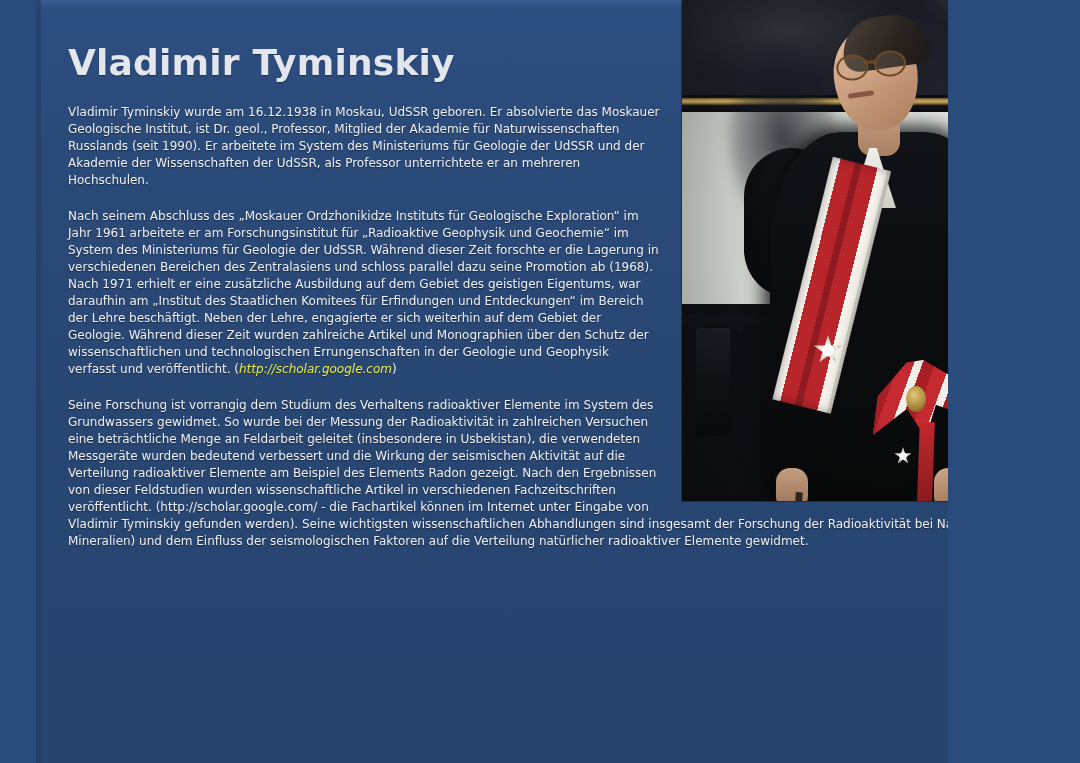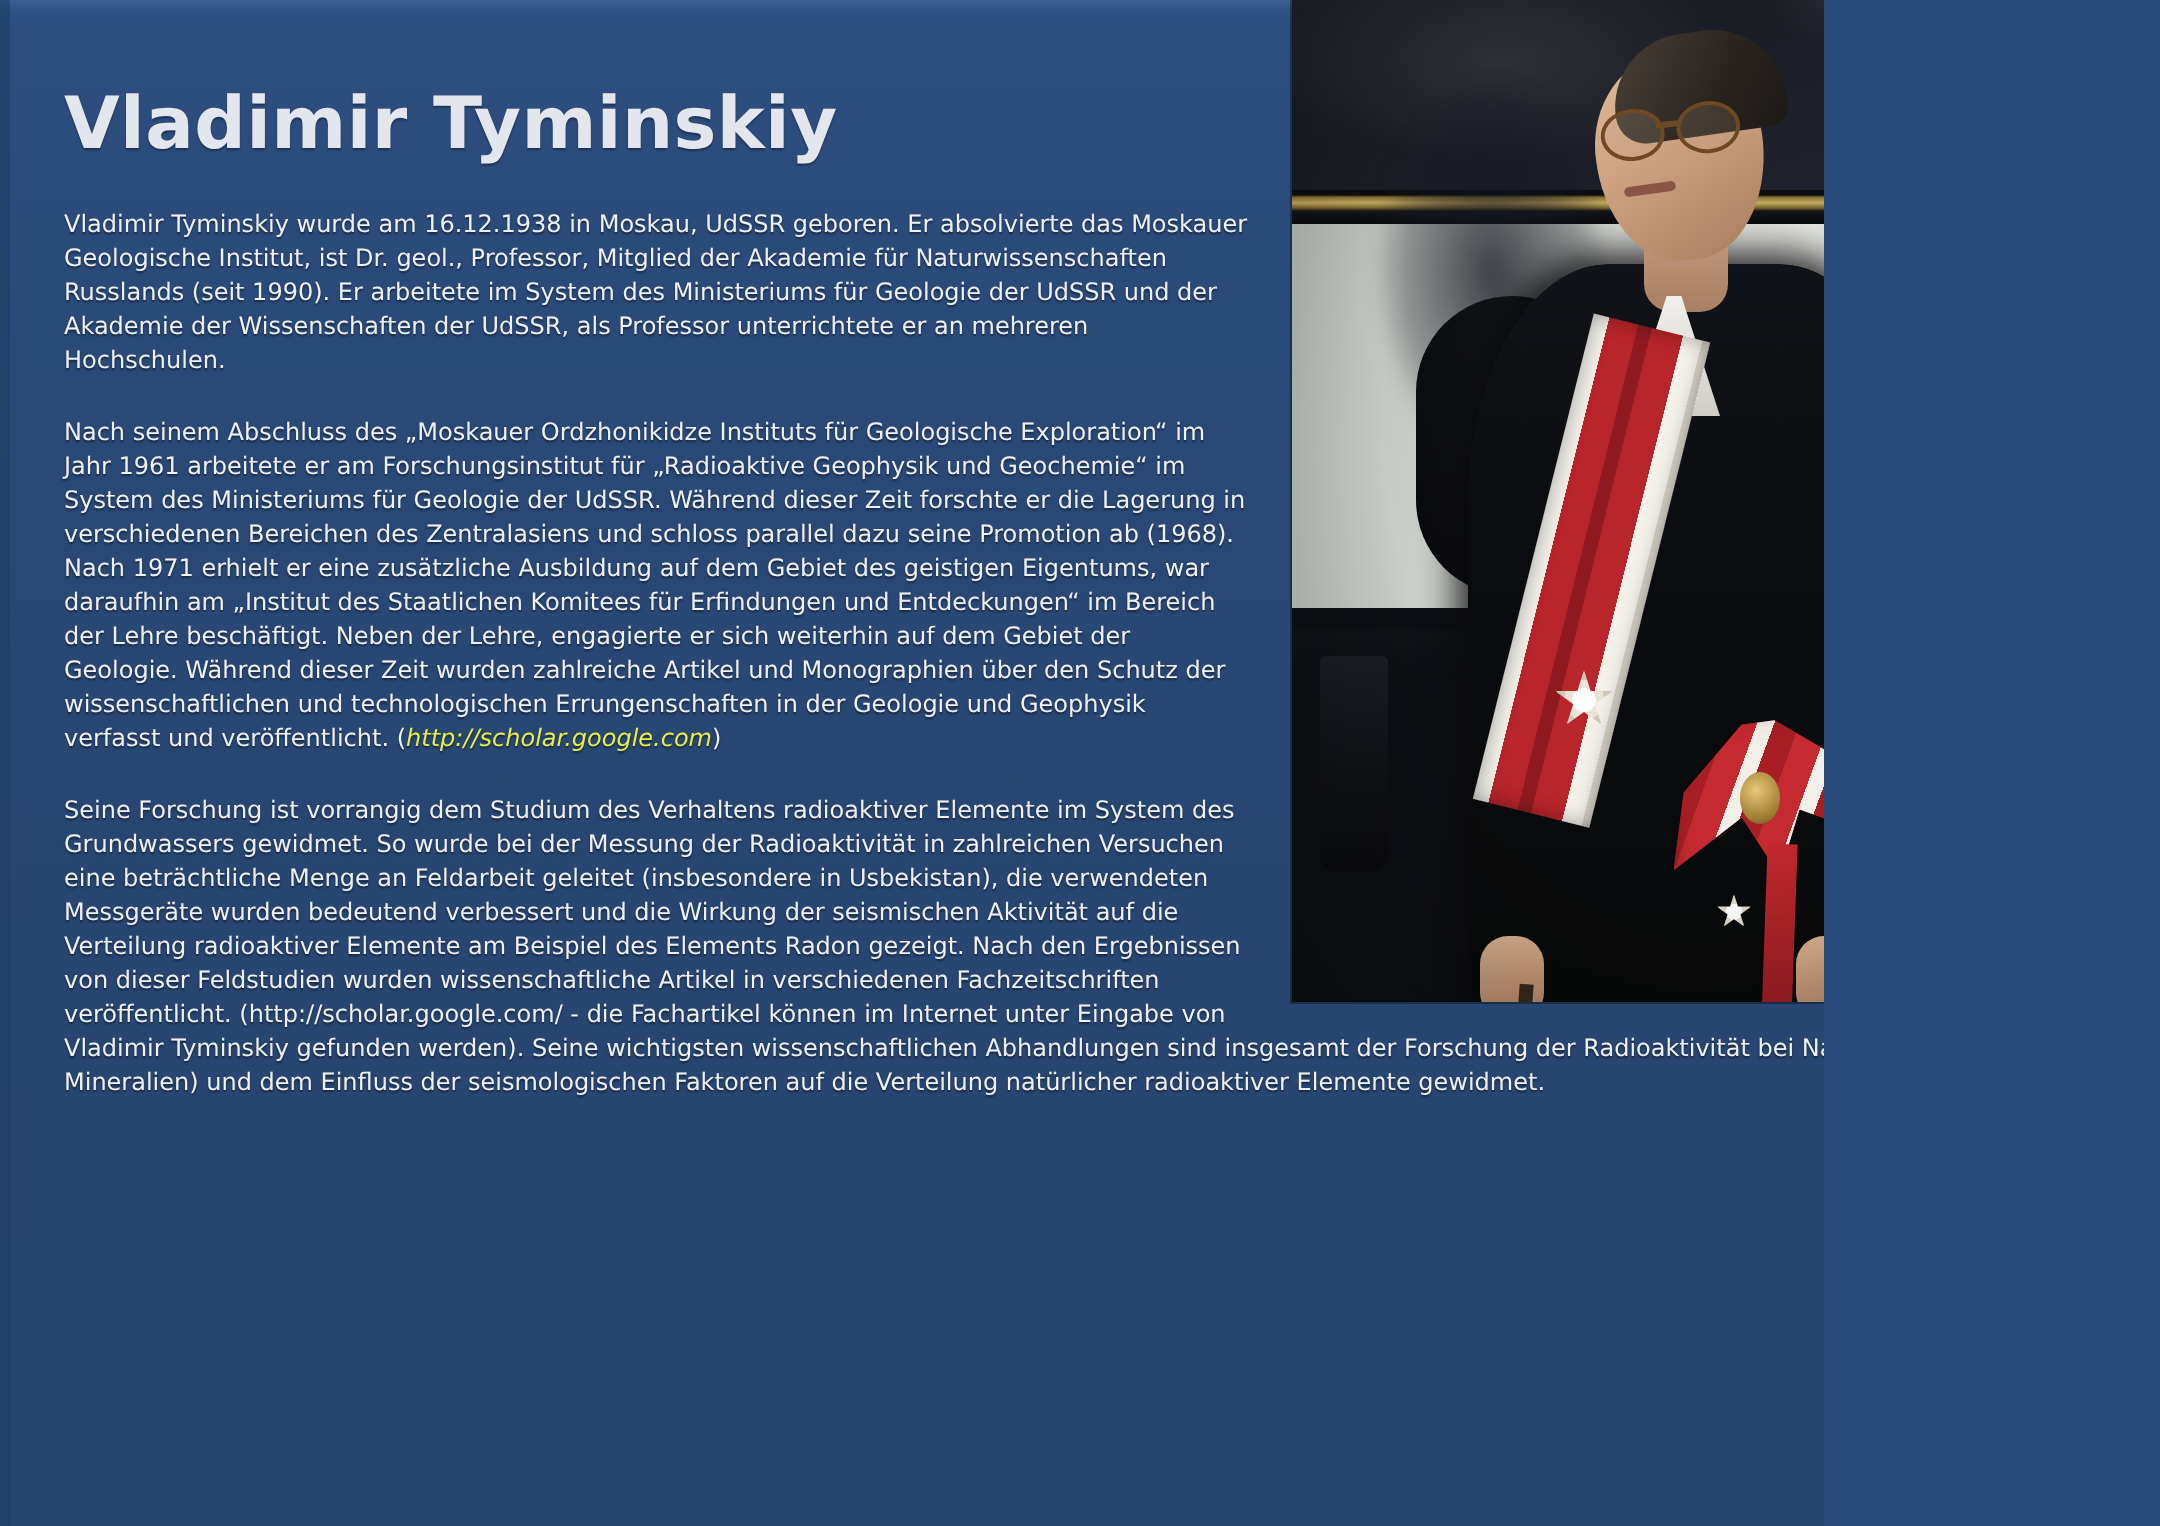--- a/index.html
+++ b/index.html
@@ -18,20 +18,21 @@
   .page {
     position: relative;
     width: 912px;
     height: 763px;
     background: linear-gradient(180deg,
                 #33568a 0px, #2d4e80 10px,
                 #2a4a79 140px, #284672 420px,
                 #27456f 763px);
     box-sizing: border-box;
     overflow: hidden;
+    margin-left: 36px;
   }
 
   .edge-left {
     position: absolute;
     left: 0; top: 0;
     width: 5px; height: 763px;
     background: #1f3a63;
     opacity: .55;
   }
   .top-sheen {

